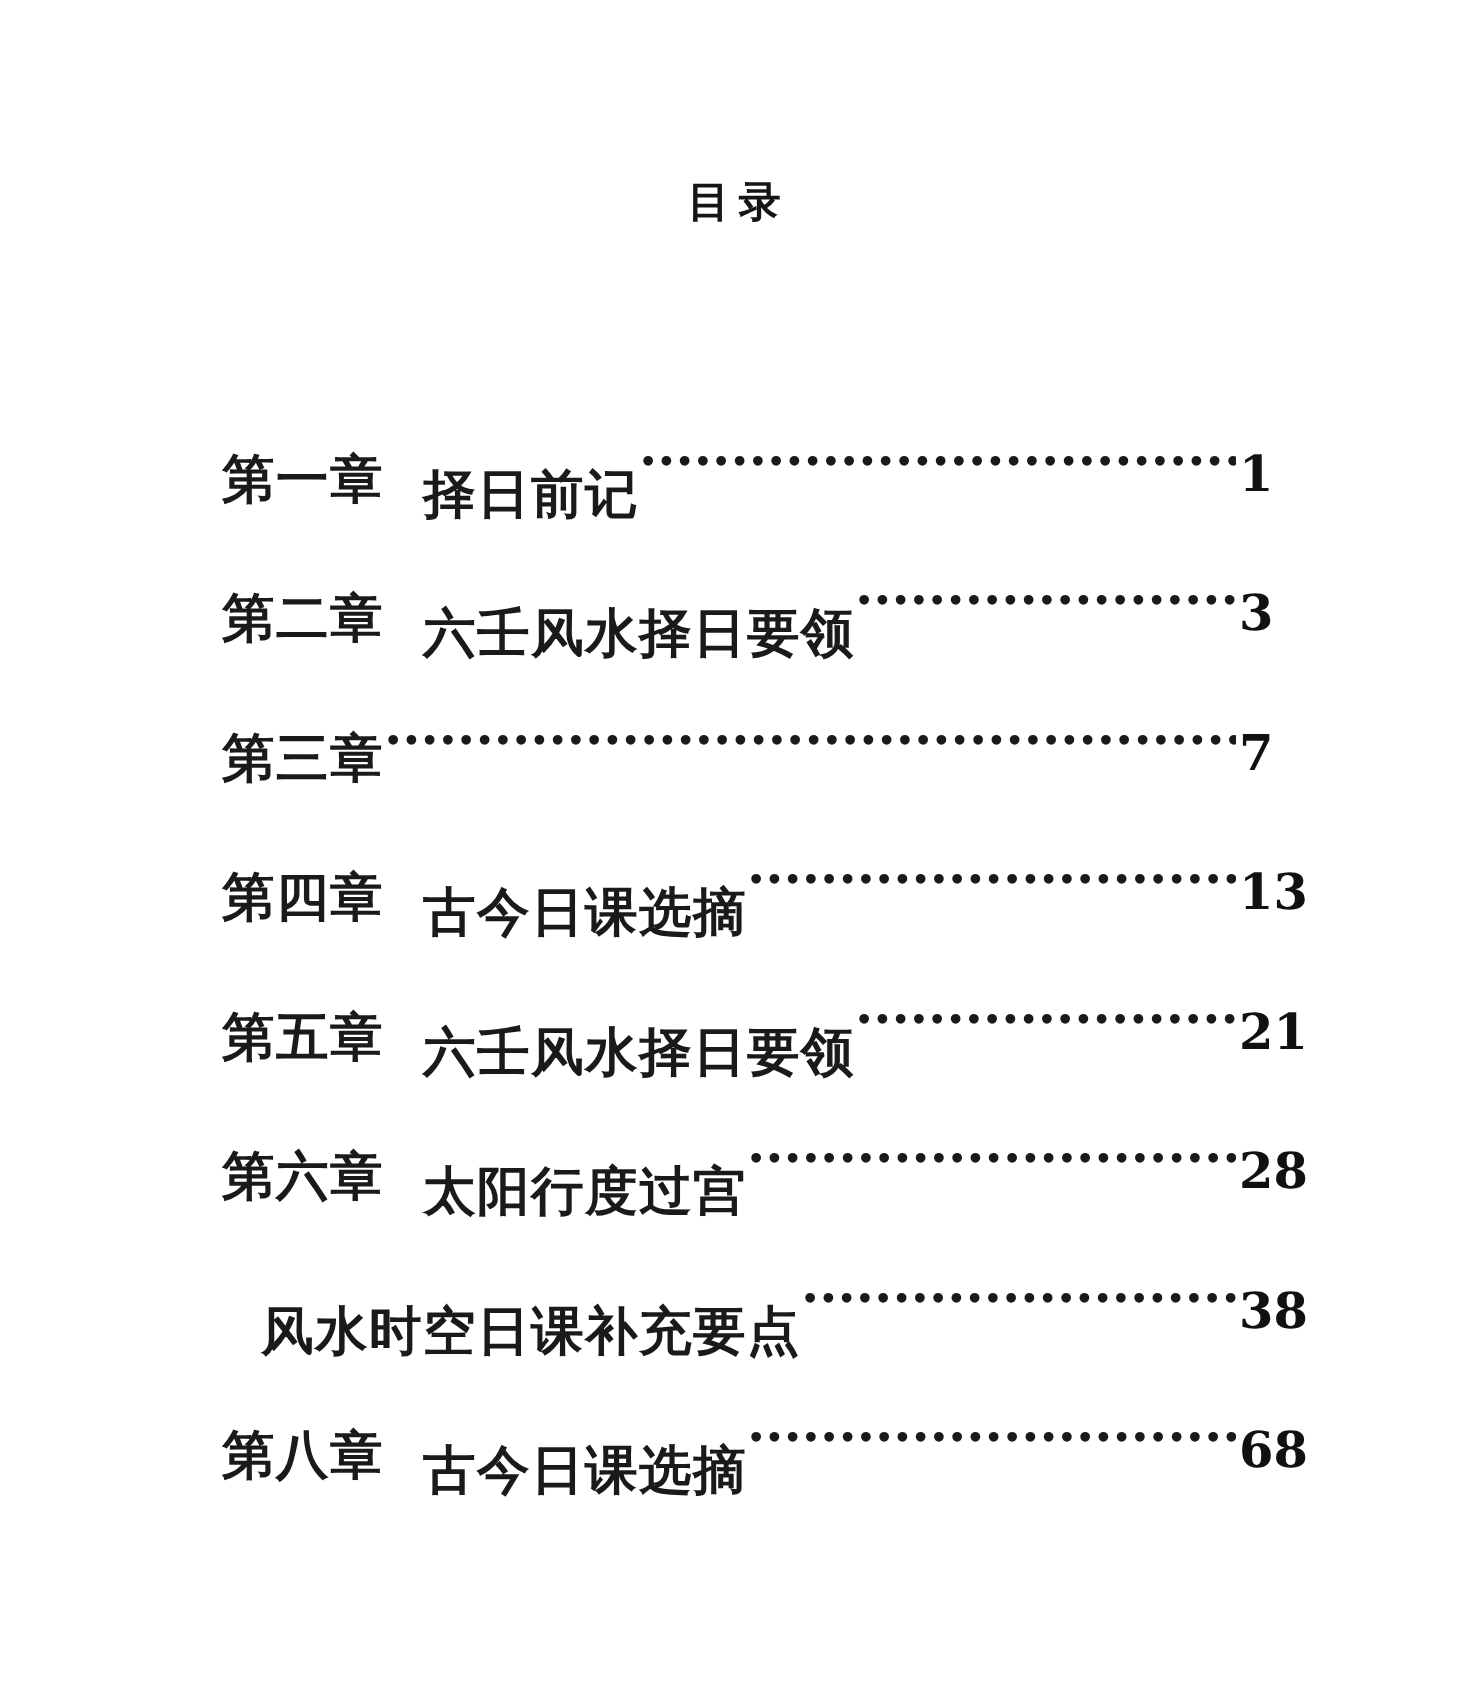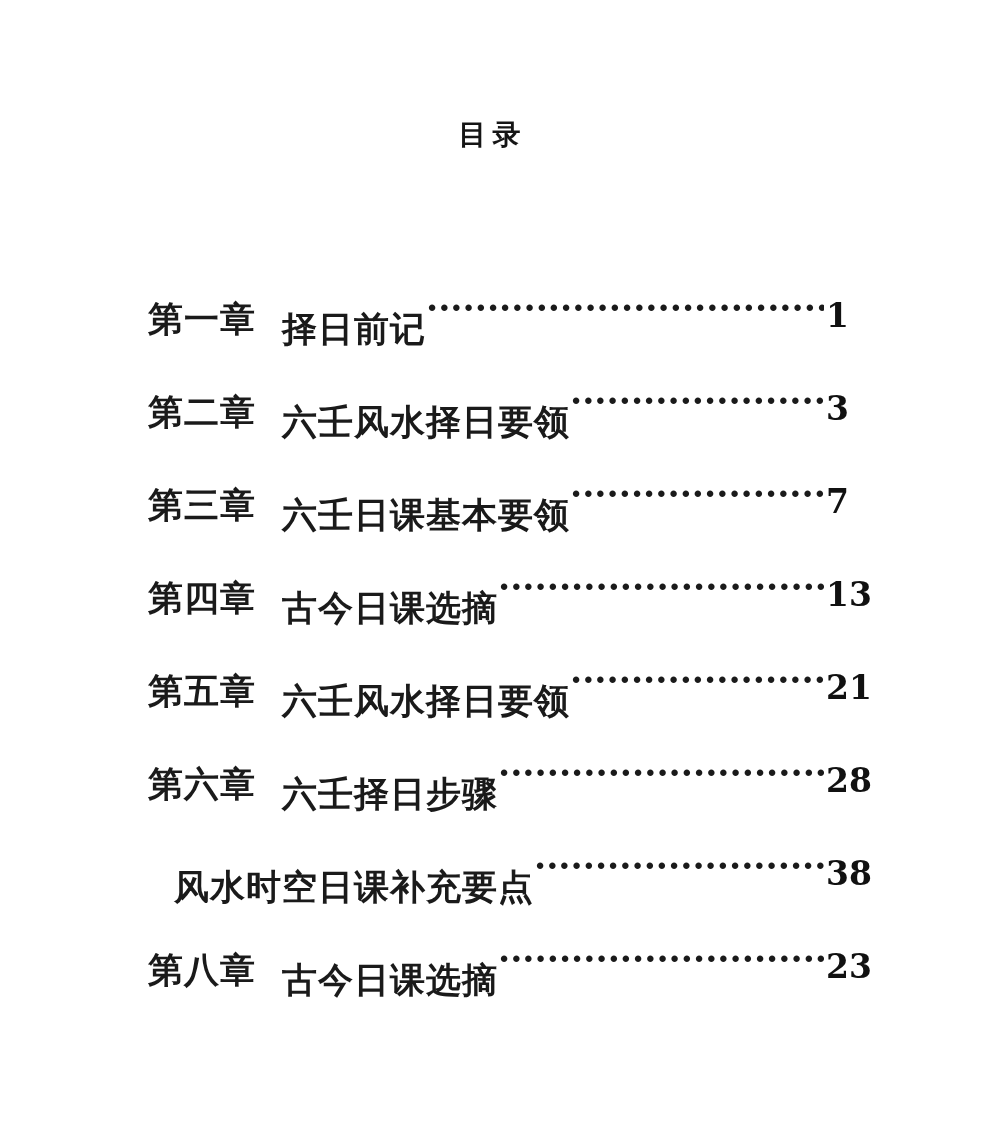--- a/index.html
+++ b/index.html
@@ -106,53 +106,52 @@
 
     <li class="toc-entry">
       <span class="chapter-label">第二章</span>
       <span class="chapter-title">六壬风水择日要领</span>
       <span class="leader"></span>
       <span class="page-number">3</span>
     </li>
 
     <li class="toc-entry">
       <span class="chapter-label">第三章</span>
-      <span class="chapter-title">六壬日课基本要领</span>
       <span class="leader"></span>
       <span class="page-number">7</span>
     </li>
 
     <li class="toc-entry">
       <span class="chapter-label">第四章</span>
       <span class="chapter-title">古今日课选摘</span>
       <span class="leader"></span>
       <span class="page-number">13</span>
     </li>
 
     <li class="toc-entry">
       <span class="chapter-label">第五章</span>
       <span class="chapter-title">六壬风水择日要领</span>
       <span class="leader"></span>
       <span class="page-number">21</span>
     </li>
 
     <li class="toc-entry">
       <span class="chapter-label">第六章</span>
-      <span class="chapter-title">六壬择日步骤</span>
+      <span class="chapter-title">太阳行度过宫</span>
       <span class="leader"></span>
       <span class="page-number">28</span>
     </li>
 
     <li class="toc-entry">
       <span class="chapter-title">风水时空日课补充要点</span>
       <span class="leader"></span>
       <span class="page-number">38</span>
     </li>
 
     <li class="toc-entry">
       <span class="chapter-label">第八章</span>
       <span class="chapter-title">古今日课选摘</span>
       <span class="leader"></span>
-      <span class="page-number">23</span>
+      <span class="page-number">68</span>
     </li>
 
   </ul>
 </div>
 
 </body></html>

